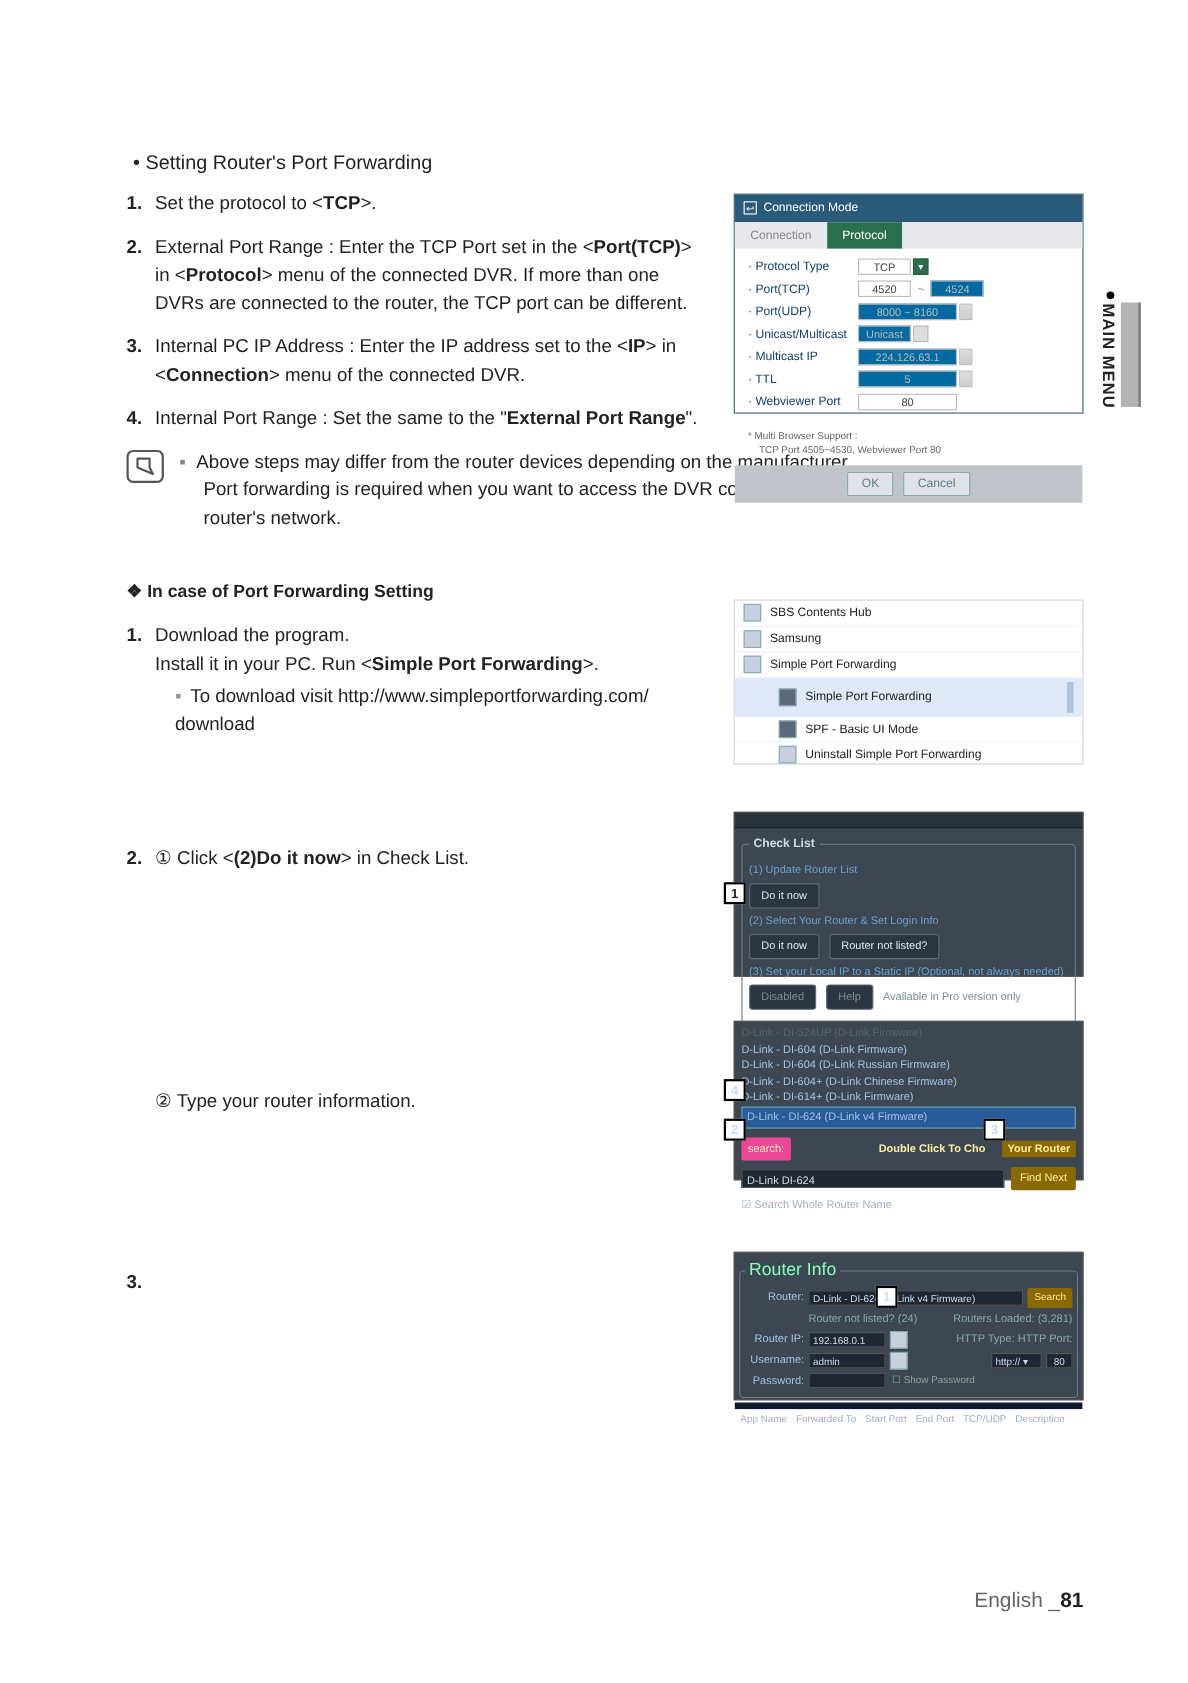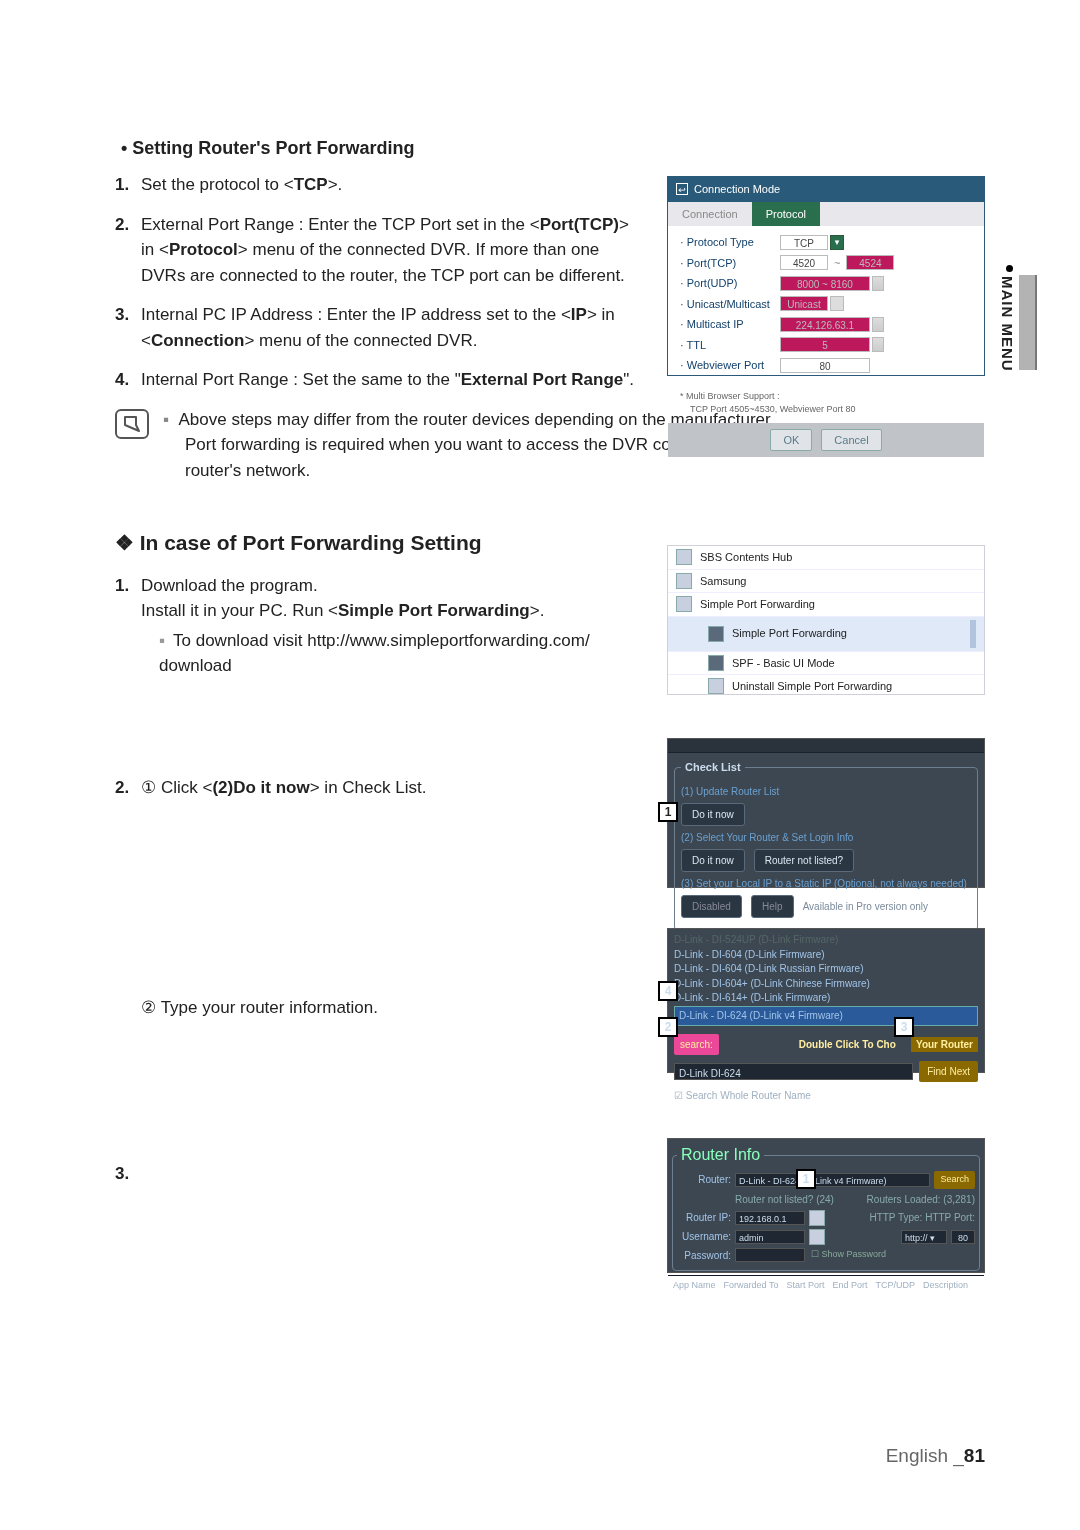--- a/index.html
+++ b/index.html
@@ -41,21 +41,21 @@
   }
   .page-footer {
     position: absolute;
     bottom: 60px; right: 95px;
     color: #666; font-size: 19px;
   }
   .page-footer b { color: #222; }
 
   h4.bullet-h {
     font-size: 18px;
-    font-weight: 700;
+    font-weight: 400;
     margin-left: 6px;
     margin-bottom: 10px;
   }
   .bullet-h::before { content: "•  "; }
 
   ol.numlist {
     list-style: none;
     padding-left: 26px;
   }
   ol.numlist > li { position: relative; margin-bottom: 14px; padding-right: 340px; }
@@ -69,21 +69,21 @@
   .note-icon {
     width: 34px; height: 30px;
     border: 2px solid #555; border-radius: 6px;
     display: flex; align-items: center; justify-content: center;
     flex: 0 0 34px; margin-right: 14px; margin-top: 2px;
     color: #555;
   }
   .note-text .sq { color: #888; }
 
   h3.diamond {
-    font-size: 21px; font-weight: 700; margin-top: 44px; margin-bottom: 14px;
+    font-size: 16px; font-weight: 700; margin-top: 44px; margin-bottom: 14px;
   }
   h3.diamond::before { content: "❖  "; }
 
   .sub-sq::before { content: "▪"; color: #999; margin-right: 8px; }
 
   
   .fig {
     position: absolute;
     right: 95px;
     background: #f3f3f3;
@@ -103,21 +103,21 @@
   .fig-conn .tabs { display:flex; background:#e8e8ec; }
   .fig-conn .tab { padding:4px 14px; color:#888; }
   .fig-conn .tab.active { background:#2a6f4d; color:#fff; }
   .fig-conn .body { padding: 8px 12px; }
   .fig-conn .row { display:flex; align-items:center; margin-bottom:4px; }
   .fig-conn .row .lbl { width: 100px; color:#12406a; }
   .fig-conn .row .field {
     border:1px solid #bbb; background:#fff; height:15px; padding:0 4px; font-size:10px;
     display:inline-block; min-width:48px; text-align:center; color:#444;
   }
-  .fig-conn .row .dis { background:#be185d; color:#bbb; }
+  .fig-conn .row .dis { background:#0369a1; color:#bbb; }
   .fig-conn .row .stepper { width:12px;height:15px;border:1px solid #bbb;display:inline-block;margin-left:2px;
     background:linear-gradient(#ddd,#ccc); }
   .fig-conn .foot-note{ font-size:9px; color:#666; padding:4px 12px 6px; }
   .fig-conn .footer { background:#c0c3c8; text-align:center; padding:6px 0; }
   .fig-conn .btn { display:inline-block;background:#e0e4e8;border:1px solid #8aa;
     padding:2px 12px;font-size:11px;color:#5a7a8a;margin:0 3px;border-radius:2px; }
 
   
   .fig-start { top: 545px; width: 318px; height: 150px; background:#fff;border:1px solid #d0d0d8; }
   .fig-start .item { display:flex;align-items:center;padding:3px 8px;border-top:1px solid #eef; }
@@ -159,21 +159,21 @@
   
   .fig-info { top: 1138px; width: 318px; height: 135px; background:#3d4752; border:1px solid #555; color:#cde; font-size:10px;}
   .fig-info fieldset{border:1px solid #6d7e8e;margin:4px;border-radius:4px;padding:4px;}
   .fig-info legend{color:#8fb;font-size:16px;padding:0 4px;}
   .fig-info .rrow{display:flex;align-items:center;margin-bottom:3px;}
   .fig-info .rl{width:58px;text-align:right;color:#a0c4e8;padding-right:4px;}
   .fig-info .rv{background:#1f2832;border:1px solid #555;height:14px;flex:1;padding:1px 3px;font-size:9px;}
   .fig-info .sbtn{background:#8a6a00;color:#ffeda0;border:none;padding:2px 6px;margin-left:4px;font-size:9px;border-radius:2px;}
   .fig-info .ico{width:16px;height:16px;background:#c8d0e0;margin-left:4px;border:1px solid #8aa;}
   .fig-info .smalln{color:#8aa;}
-  .fig-info .cols{display:flex;border-top:1px solid #0f172a;padding:3px 5px;font-size:9px;color:#a0b0c0;}
+  .fig-info .cols{display:flex;border-top:6px solid #0f172a;padding:3px 5px;font-size:9px;color:#a0b0c0;}
   .fig-info .cols span{margin-right:8px;}
 
 </style>
 </head>
 <body>
 
 <div class="side-stub"></div>
 <div class="side-tab">
   <span class="dot"></span><span>MAIN MENU</span>
 </div>

